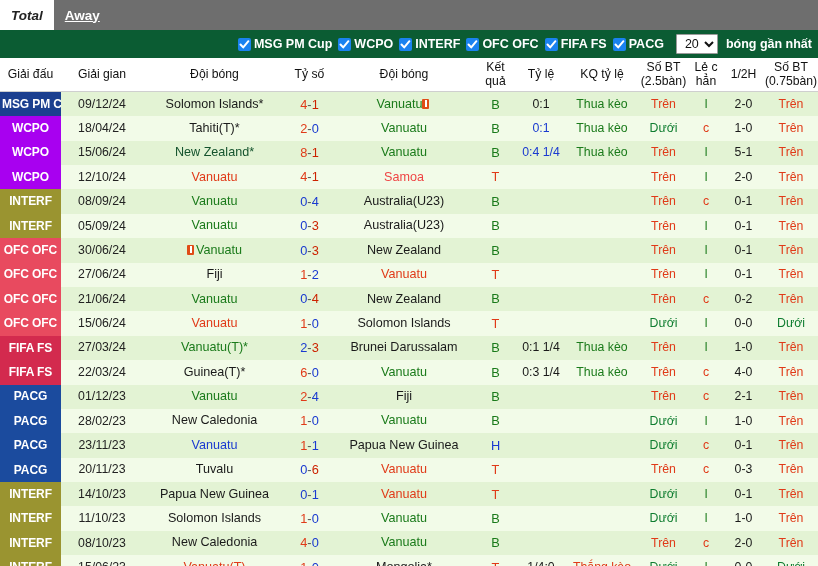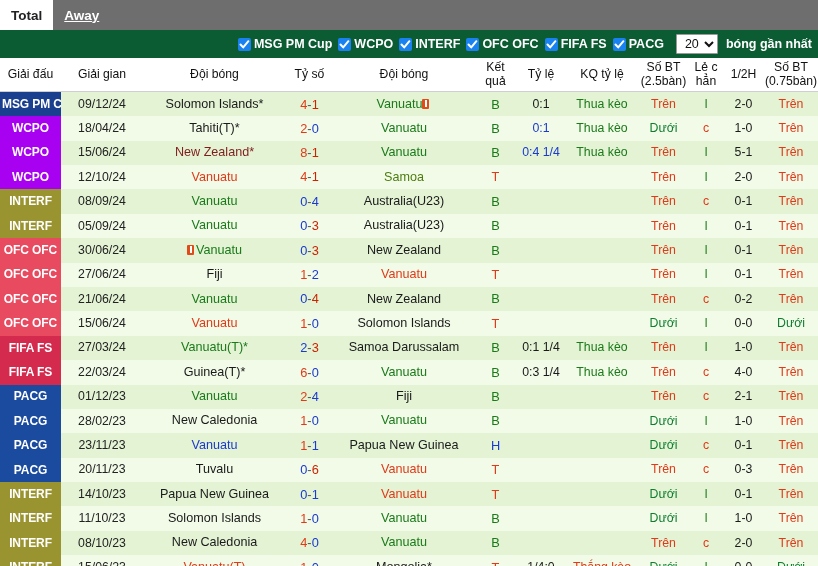--- a/index.html
+++ b/index.html
@@ -38,20 +38,21 @@
     padding: 0 11px;
     font-size: 13.5px;
     font-weight: bold;
     color: #ffffff;
     white-space: nowrap;
     cursor: pointer;
   }
   .tab.active {
     background: #ffffff;
     color: #222222;
+    font-style: italic;
   }
   .tab.link { text-decoration: underline; }
   .topbar-right {
     margin-left: auto;
     display: flex; align-items: center;
     padding-right: 6px;
     gap: 3px;
     font-size: 13px;
     font-weight: bold;
     white-space: nowrap;
@@ -285,37 +286,37 @@
           <td class="small" style="color:#1a3ad0">0:1</td>
           <td class="small" style="color:#1a7a1a">Thua kèo</td>
           <td class="small" style="color:#0f7d30">Dưới</td>
           <td class="small" style="color:#e03a18">c</td>
           <td class="small" style="color:#1a1a1a">1-0</td>
           <td class="small" style="color:#e03a18">Trên</td>
         </tr>
         <tr class="r-even">
           <td class="league" style="background:#a800f0">WCPO</td>
           <td class="date">15/06/24</td>
-          <td class="team"><span style="color:#7f1d1d">New Zealand*</span></td>
+          <td class="team"><span style="color:#14532d">New Zealand*</span></td>
           <td class="score"><span style="color:#e03a18">8</span><span style="color:#555">-</span><span style="color:#cc2200">1</span></td>
           <td class="team"><span style="color:#1a7a1a">Vanuatu</span></td>
           <td class="res" style="color:#1a7a1a">B</td>
           <td class="small" style="color:#1a3ad0">0:4 1/4</td>
           <td class="small" style="color:#1a7a1a">Thua kèo</td>
           <td class="small" style="color:#e03a18">Trên</td>
           <td class="small" style="color:#1a7a1a">l</td>
           <td class="small" style="color:#1a1a1a">5-1</td>
           <td class="small" style="color:#e03a18">Trên</td>
         </tr>
         <tr class="r-odd">
           <td class="league" style="background:#a800f0">WCPO</td>
           <td class="date">12/10/24</td>
           <td class="team"><span style="color:#e03a18">Vanuatu</span></td>
           <td class="score"><span style="color:#e03a18">4</span><span style="color:#555">-</span><span style="color:#cc2200">1</span></td>
-          <td class="team"><span style="color:#4d7c0f">Samoa</span></td>
+          <td class="team"><span style="color:#ef4444">Samoa</span></td>
           <td class="res" style="color:#e03a18">T</td>
           <td class="small" style="color:#1a1a1a"></td>
           <td class="small" style="color:#1a7a1a"></td>
           <td class="small" style="color:#e03a18">Trên</td>
           <td class="small" style="color:#1a7a1a">l</td>
           <td class="small" style="color:#1a1a1a">2-0</td>
           <td class="small" style="color:#e03a18">Trên</td>
         </tr>
         <tr class="r-even">
           <td class="league" style="background:#9a9430">INTERF</td>
@@ -399,21 +400,21 @@
           <td class="small" style="color:#0f7d30">Dưới</td>
           <td class="small" style="color:#1a7a1a">l</td>
           <td class="small" style="color:#1a1a1a">0-0</td>
           <td class="small" style="color:#0f7d30">Dưới</td>
         </tr>
         <tr class="r-even">
           <td class="league" style="background:#d32a4e">FIFA FS</td>
           <td class="date">27/03/24</td>
           <td class="team"><span style="color:#1a7a1a">Vanuatu(T)*</span></td>
           <td class="score"><span style="color:#1a3ad0">2</span><span style="color:#555">-</span><span style="color:#cc2200">3</span></td>
-          <td class="team"><span style="color:#1a1a1a">Samoa Darussalam</span></td>
+          <td class="team"><span style="color:#1a1a1a">Brunei Darussalam</span></td>
           <td class="res" style="color:#1a7a1a">B</td>
           <td class="small" style="color:#1a1a1a">0:1 1/4</td>
           <td class="small" style="color:#1a7a1a">Thua kèo</td>
           <td class="small" style="color:#e03a18">Trên</td>
           <td class="small" style="color:#1a7a1a">l</td>
           <td class="small" style="color:#1a1a1a">1-0</td>
           <td class="small" style="color:#e03a18">Trên</td>
         </tr>
         <tr class="r-odd">
           <td class="league" style="background:#d32a4e">FIFA FS</td>

